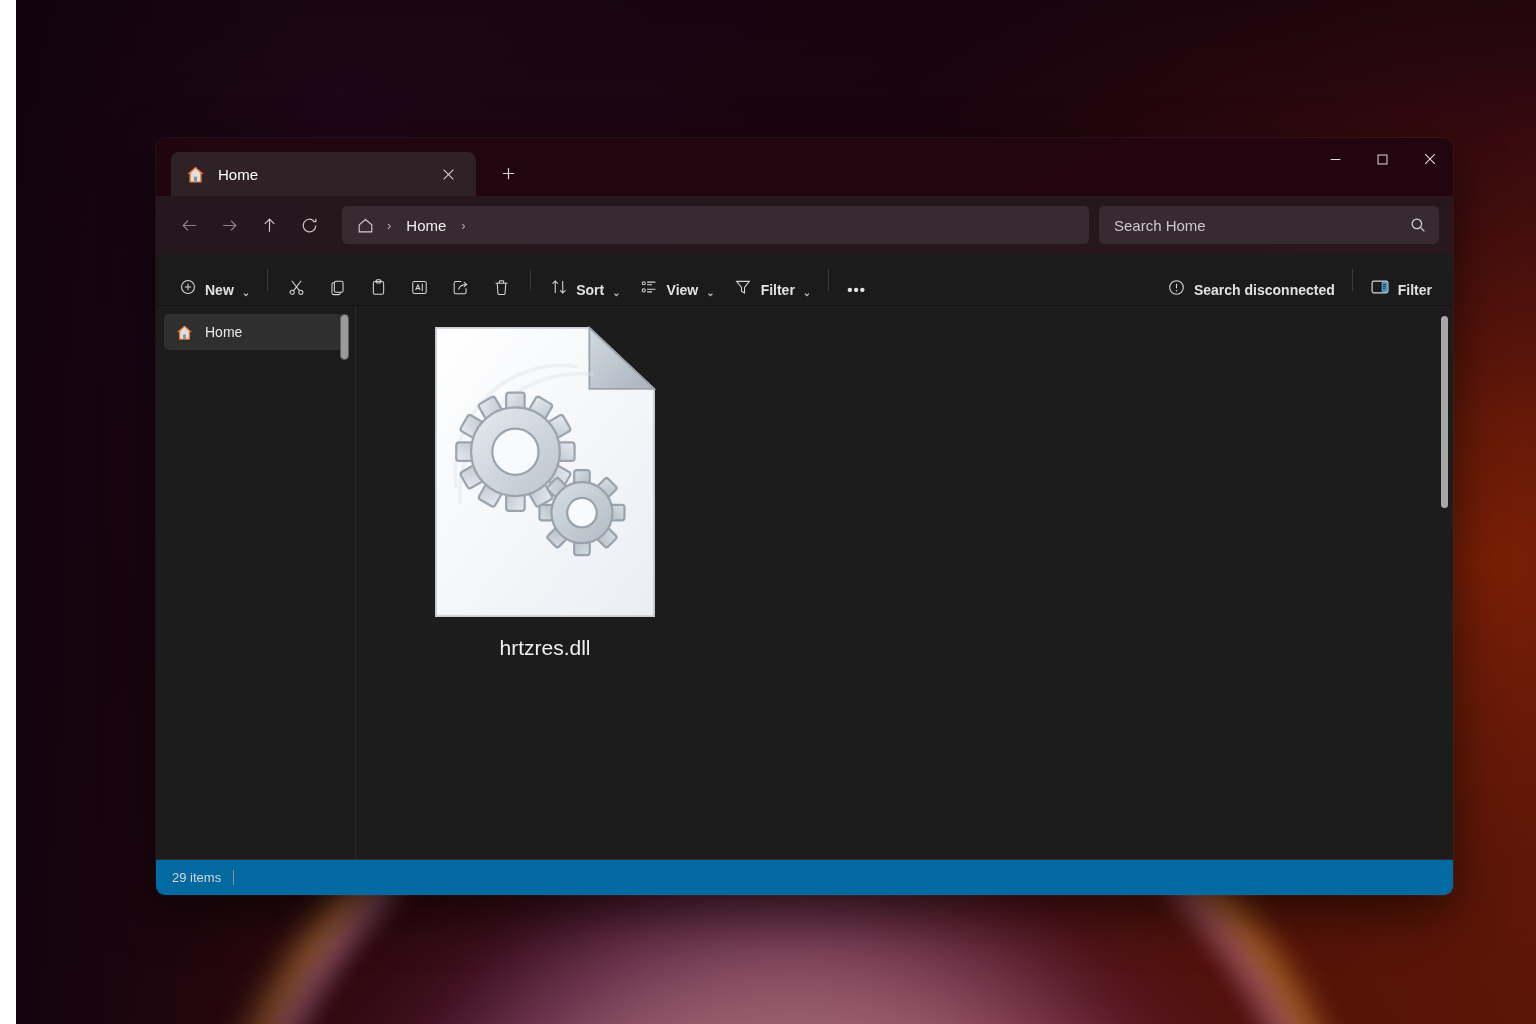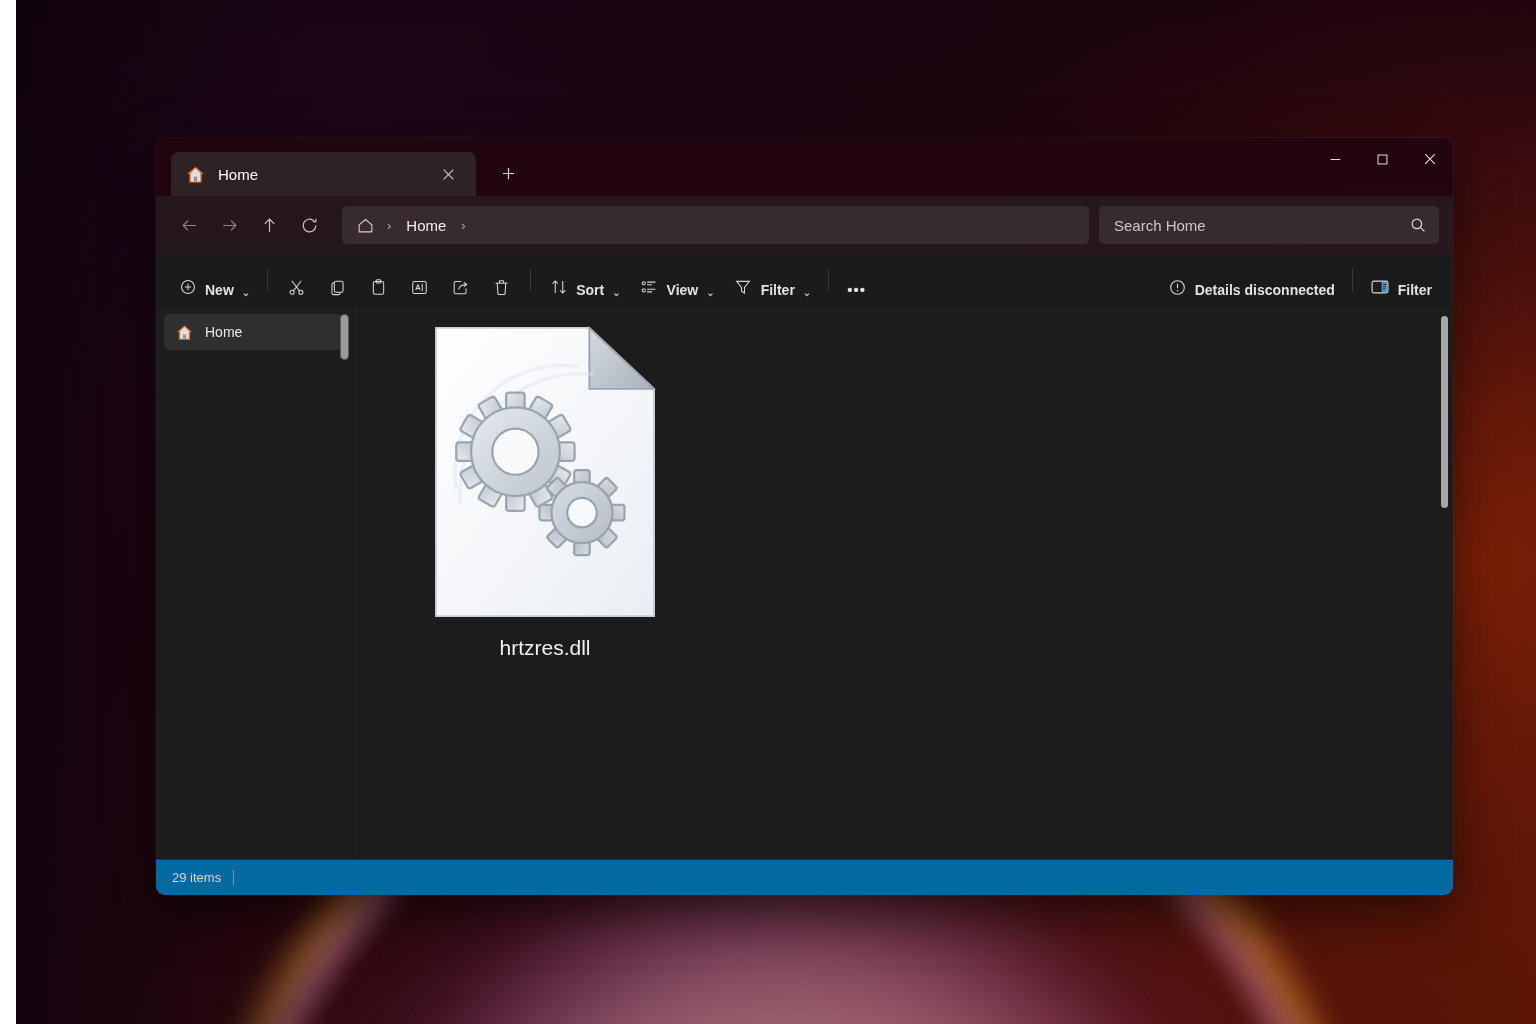--- a/index.html
+++ b/index.html
@@ -475,21 +475,21 @@
       <div class="spacer"></div>
 
       <div class="cmd">
         <span class="ic acct-ic">
           <svg viewBox="0 0 24 24" width="19" height="19" fill="none" stroke="currentColor" stroke-width="1.4">
             <circle cx="12" cy="12" r="8.6"></circle>
               <path d="M12 7.2 V13"></path>
               <circle cx="12" cy="16.1" r="0.95" fill="currentColor" stroke="none"></circle>
           </svg>
         </span>
-        <span>Details disconnected</span>
+        <span>Search disconnected</span>
       </div>
 
       <div class="cmd-sep"></div>
 
       <div class="cmd">
         <span class="ic details-ic">
           <svg viewBox="0 0 24 24" width="20" height="20">
             <rect x="2.5" y="5" width="19" height="14" rx="2.2" fill="none" stroke="currentColor" stroke-width="1.4"></rect>
             <rect x="14" y="5.7" width="6.8" height="12.6" rx="1.6" fill="#4db2e8" opacity="0.85"></rect>
             <path d="M15.6 9 H19.2 M15.6 11.6 H19.2 M15.6 14.2 H18" stroke="#1b1b1b" stroke-width="1.1"></path>

